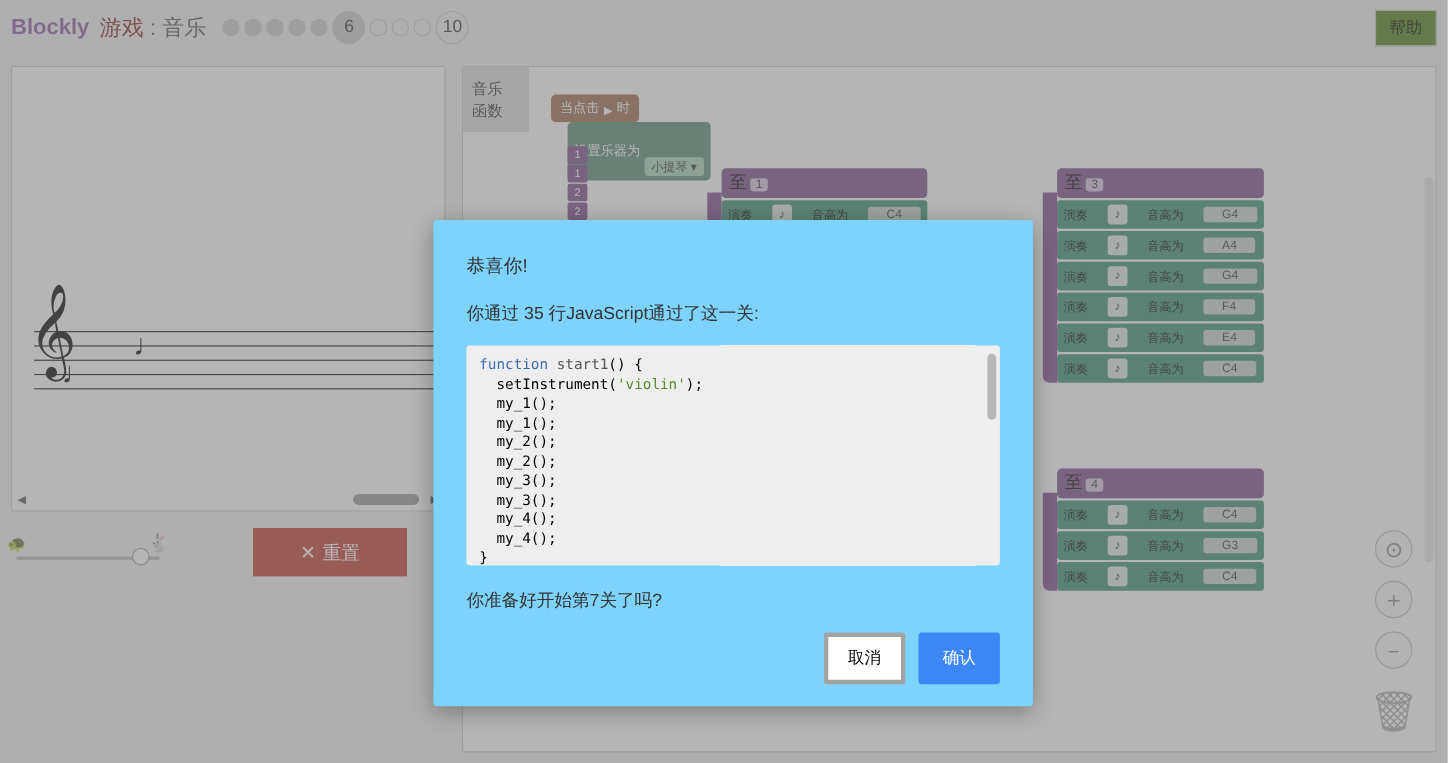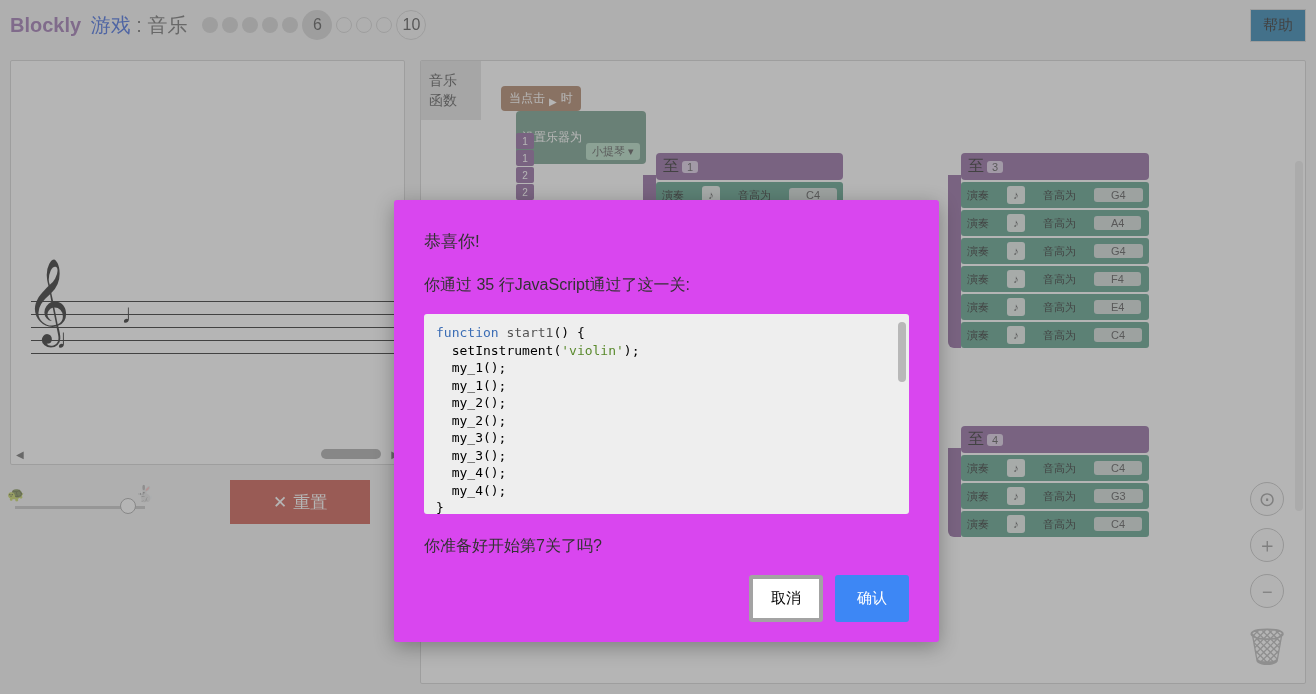--- a/index.html
+++ b/index.html
@@ -13,34 +13,34 @@
     position: relative;
   }
   .header {
     display: flex;
     align-items: center;
     height: 50px;
     padding: 0 10px;
   }
   .title { color: #8b5ba3; font-size: 20px; font-weight: bold; margin-right: 4px;}
   .title-sub { color: #555; font-size: 20px; }
-  .title-sub a { color:#1d4ed8; text-decoration:none;}
+  .title-sub a { color:#7f1d1d; text-decoration:none;}
   .level-dots { display:flex; align-items:center; margin-left:15px; gap:4px;}
   .level-dot {
     width:16px; height:16px; border-radius:50%; background:#ccc;
     display:flex; align-items:center; justify-content:center;
   }
   .level-big {
     width:30px; height:30px; border-radius:50%; background:#ccc; color:#333;
     display:flex;align-items:center;justify-content:center; font-size:16px;
   }
   .level-big.hollow { background:#f2f2f2; border:1px solid #ccc;}
   .level-dot.hollow { background:#f2f2f2; border:1px solid #ccc;}
   .help-btn {
-    margin-left:auto; background:#0369a1; border:1px solid #ccc; padding:6px 12px;
+    margin-left:auto; background:#4d7c0f; border:1px solid #ccc; padding:6px 12px;
     font-size:15px; cursor:pointer;
   }
   .main {
     display:flex; position:absolute; top:60px; left:10px; right:10px; bottom:10px;
   }
   .left-panel { width:395px; display:flex; flex-direction:column;}
   .staff-area {
     height:405px; background:#fff; border:1px solid #ccc; border-radius:2px;
     position:relative; overflow:hidden;
   }
@@ -89,21 +89,21 @@
   .stack-wrap{ position:absolute; }
   .stack-wrap .neck{ position:absolute; left:-13px; top:22px; bottom:0px; width:13px; background:#7a4a8c; border-radius:0 0 0 6px;}
   
   .ws-controls{position:absolute; right:15px; bottom:15px; display:flex;flex-direction:column;gap:12px;align-items:center;}
   .ws-btn{width:34px;height:34px;border:1px solid #bbb;border-radius:50%;background:#fafafa;display:flex;align-items:center;justify-content:center;color:#888;font-size:20px;cursor:pointer;}
   .trash{font-size:36px;color:#aaa;margin-top:6px;cursor:pointer;}
   .ws-scrollv{position:absolute;right:2px;top:100px;width:8px;height:350px;background:#e8e8e8;border-radius:4px;}
   
   .overlay{ position:absolute; inset:0; background:rgba(120,120,120,0.55);}
   .modal{
-    position:absolute; left:394px; top:200px; width:545px; background:#d946ef;
+    position:absolute; left:394px; top:200px; width:545px; background:#7dd3fc;
     box-shadow:0 5px 20px rgba(0,0,0,0.3); border-radius:3px; padding:30px 30px 20px 30px;
   }
   .modal p{margin:0 0 18px 0; font-size:16px; color:#333;}
   .code-box{
     background:#eee; border-radius:3px; padding:10px 12px; height:200px; overflow:auto;
     font-family: Consolas, Menlo, monospace; font-size:13px; line-height:1.35; position:relative;
     white-space:pre;
   }
   .code-box .kw{color:#3b6db5;}
   .code-box .str{color:#5a8a2d;}

